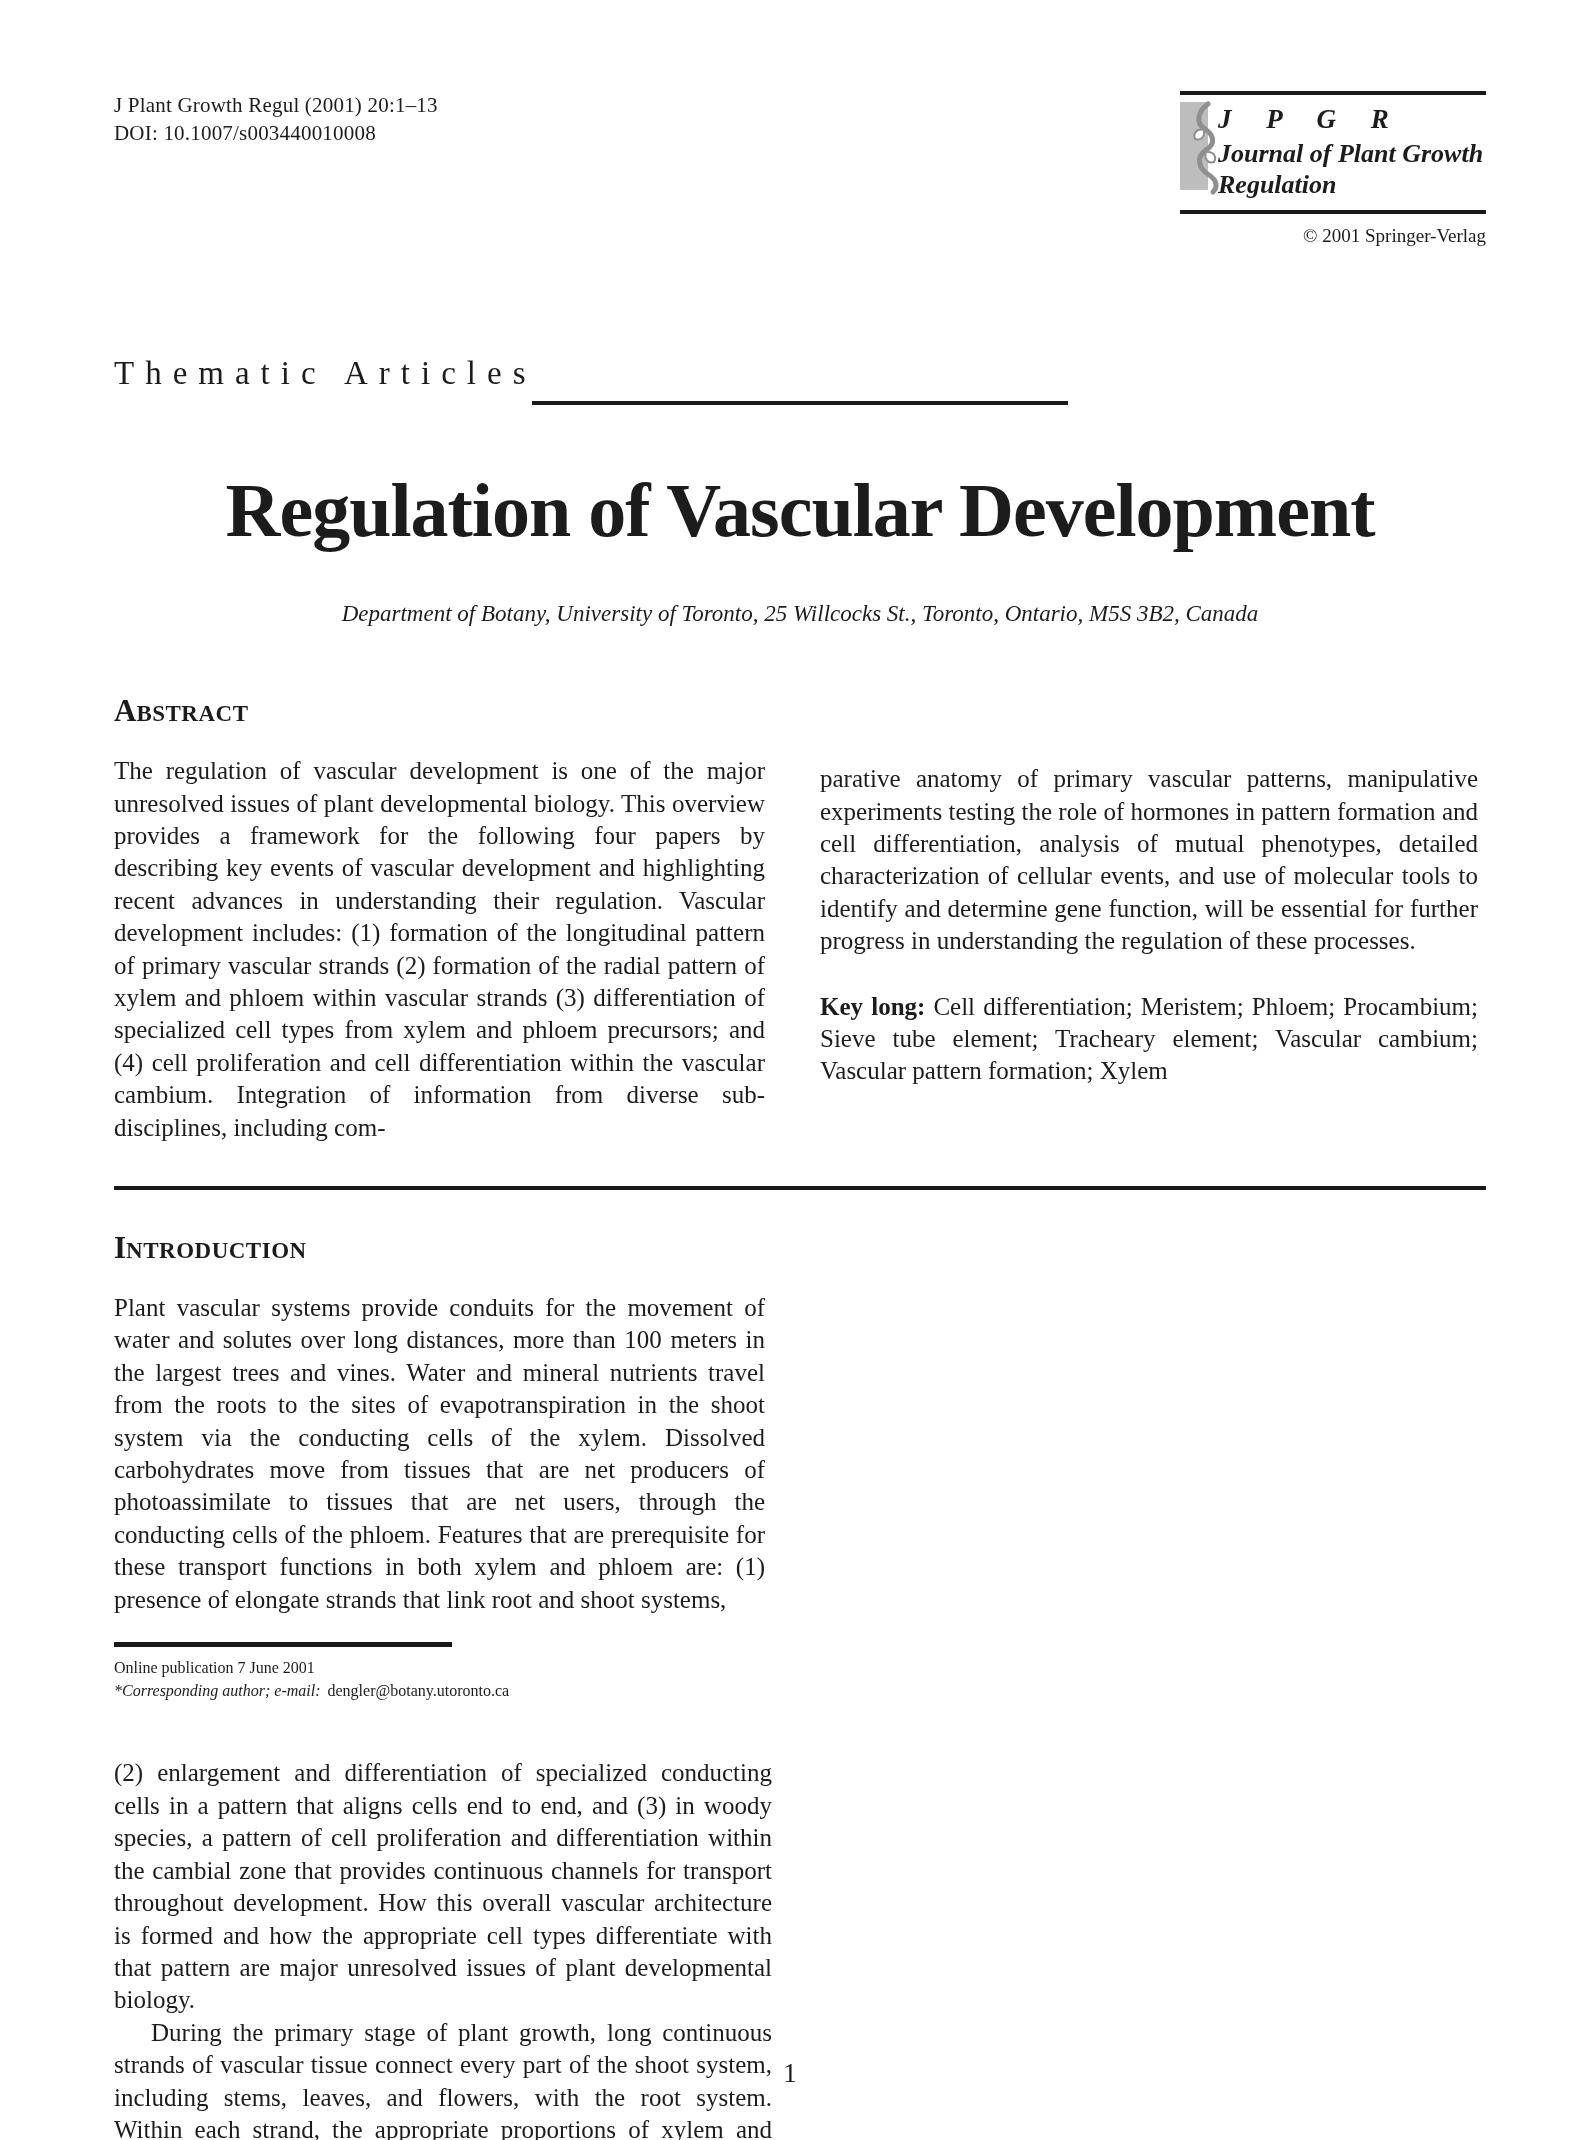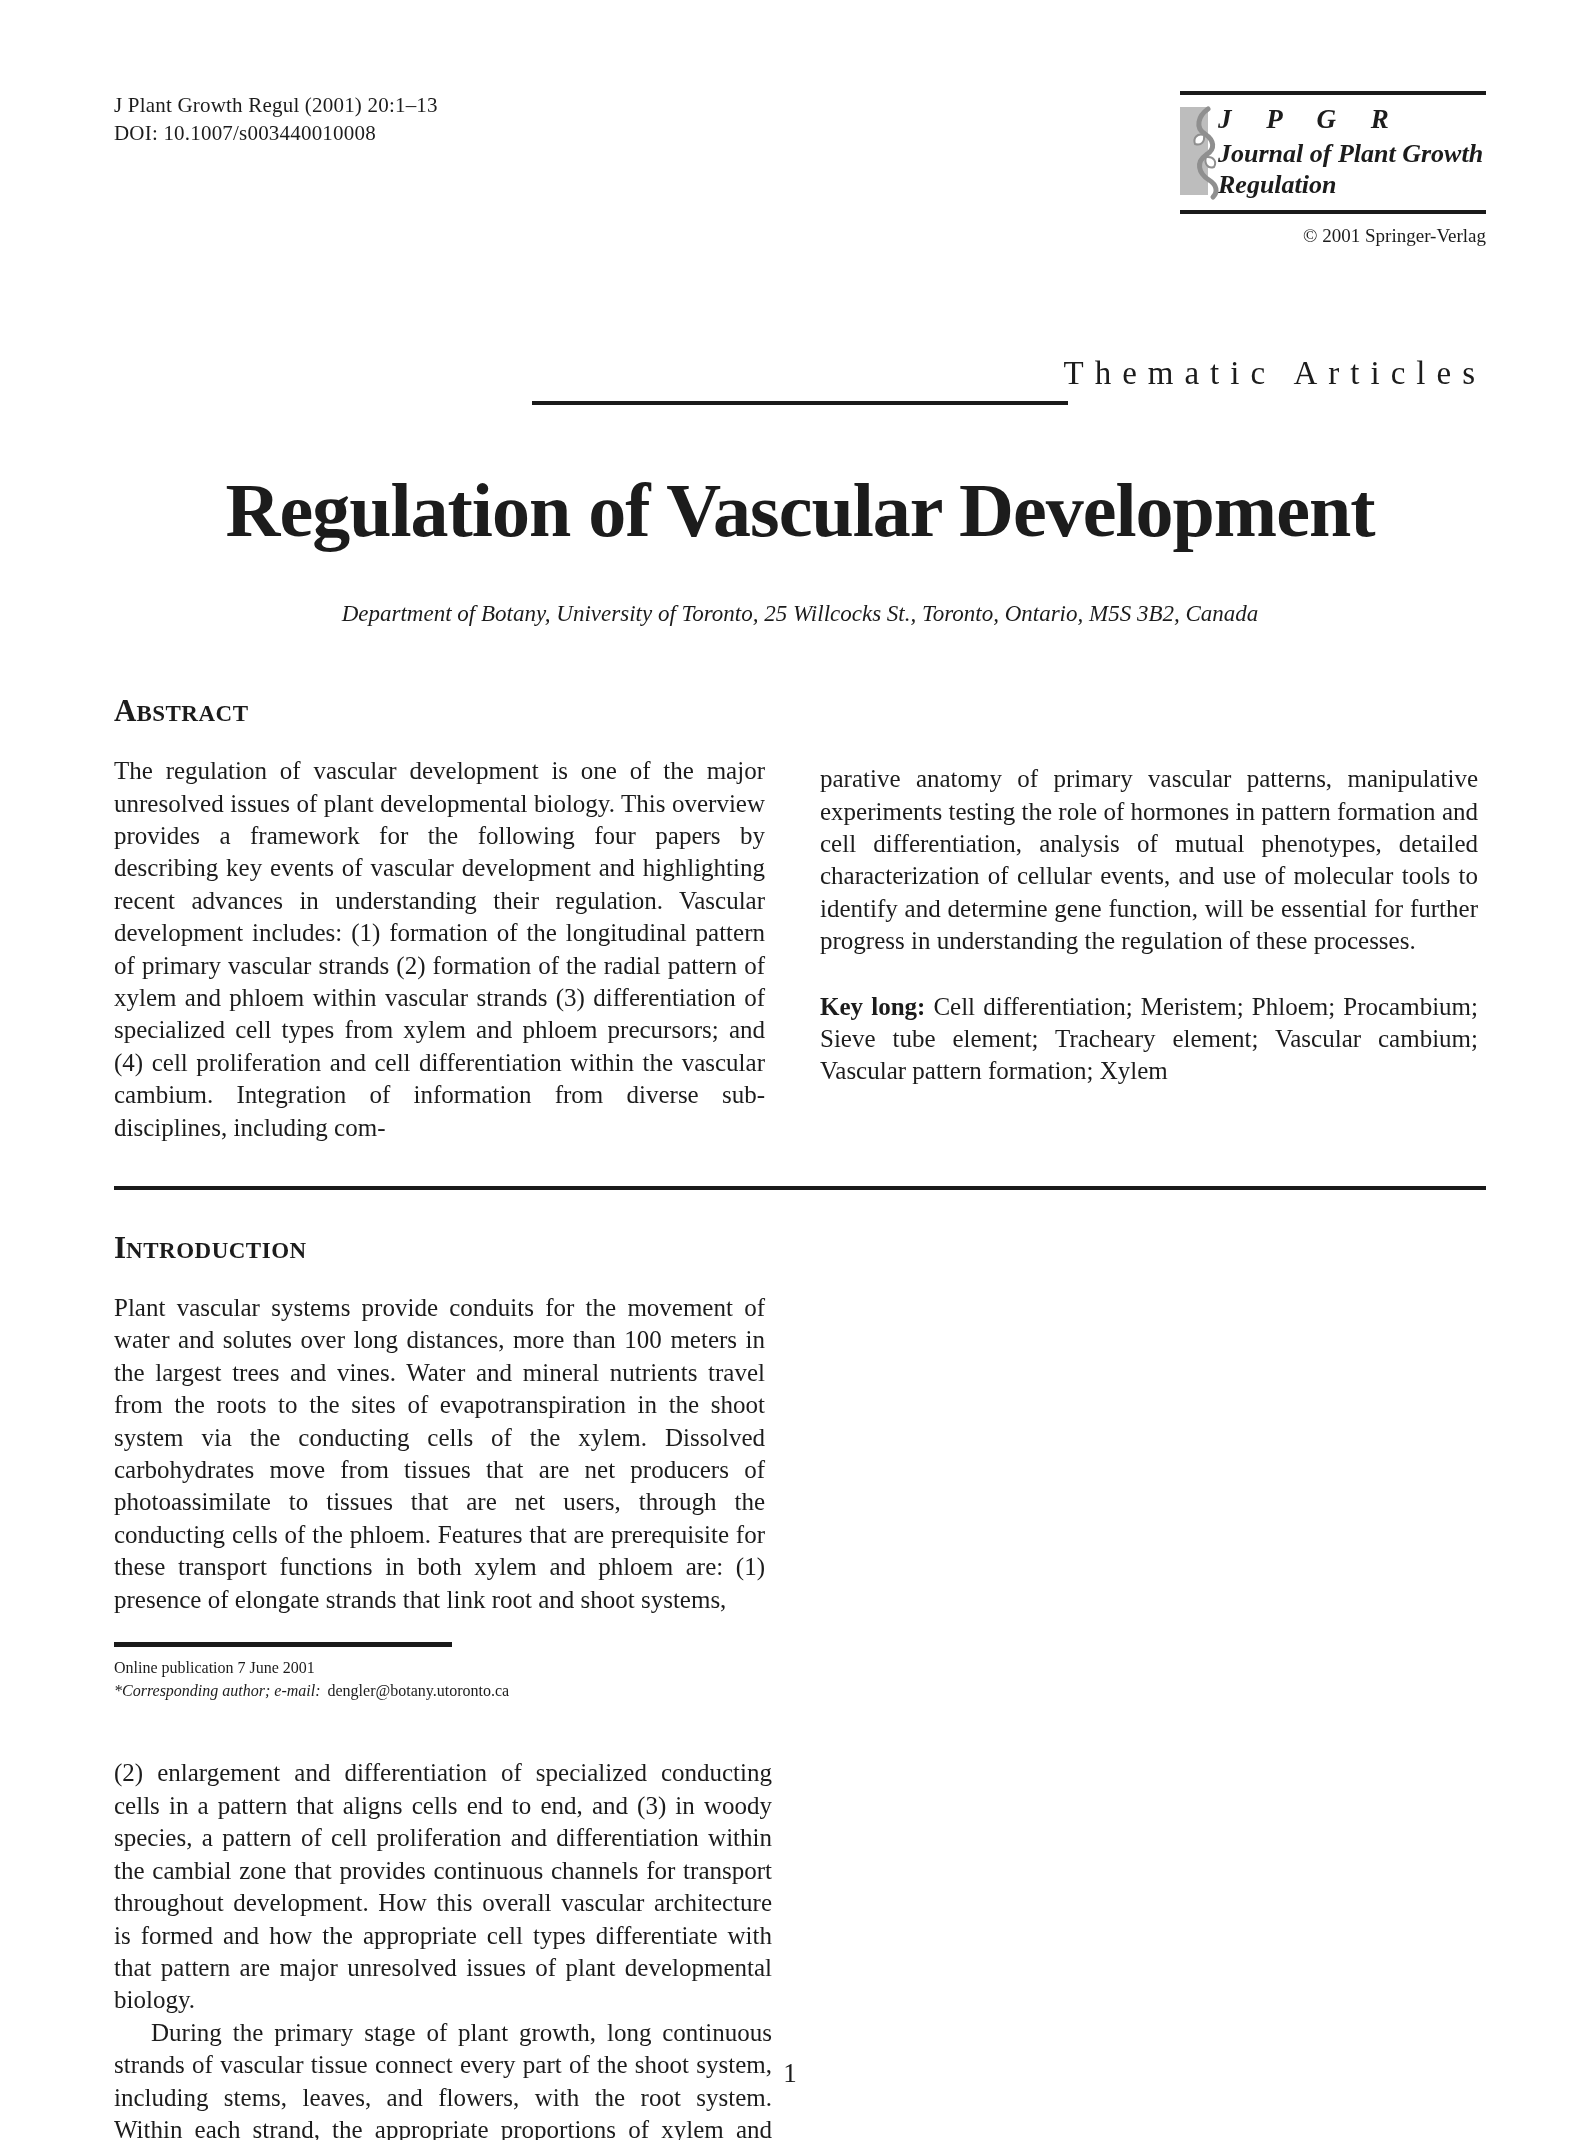--- a/index.html
+++ b/index.html
@@ -17,35 +17,35 @@
   
   .header-row {
     display: flex;
     justify-content: space-between;
     align-items: flex-start;
     padding-top: 76px;
   }
   .journal-ref { font-size: 21px; line-height: 1.35; letter-spacing: 0.2px; }
   .logo-block { width: 306px; }
   .rule { background: #1a1a1a; height: 4px; }
-  .logo-main { display: flex; gap: 10px; padding: 7px 0 10px; align-items: center; }
+  .logo-main { display: flex; gap: 10px; padding: 7px 0 10px; }
   .logo-box {
     width: 28px; height: 88px;
     background: #bdbdbd;
     flex: none;
     position: relative;
   }
   .logo-box svg { position: absolute; left: 4px; top: -2px; overflow: visible; }
   .logo-text { font-weight: bold; font-style: italic; padding-top: 2px; }
   .logo-acronym { font-size: 27px; letter-spacing: 14px; }
   .logo-name { font-size: 26px; line-height: 1.2; margin-top: 3px; }
   .logo-copyright { text-align: right; font-size: 19px; margin-top: 11px; font-style: normal; }
 
   
-  .thematic-wrap { text-align: right; margin-top: 108px; }
+  .thematic-wrap { text-align: left; margin-top: 108px; }
   .thematic { font-size: 33px; letter-spacing: 11px; }
   .thematic-rule { width: 536px; height: 4px; background: #1a1a1a; margin: 9px auto 0; }
 
   
   .article-title {
     margin: 66px 0 0;
     text-align: center;
     font-size: 76px;
     font-weight: bold;
     letter-spacing: -1px;

